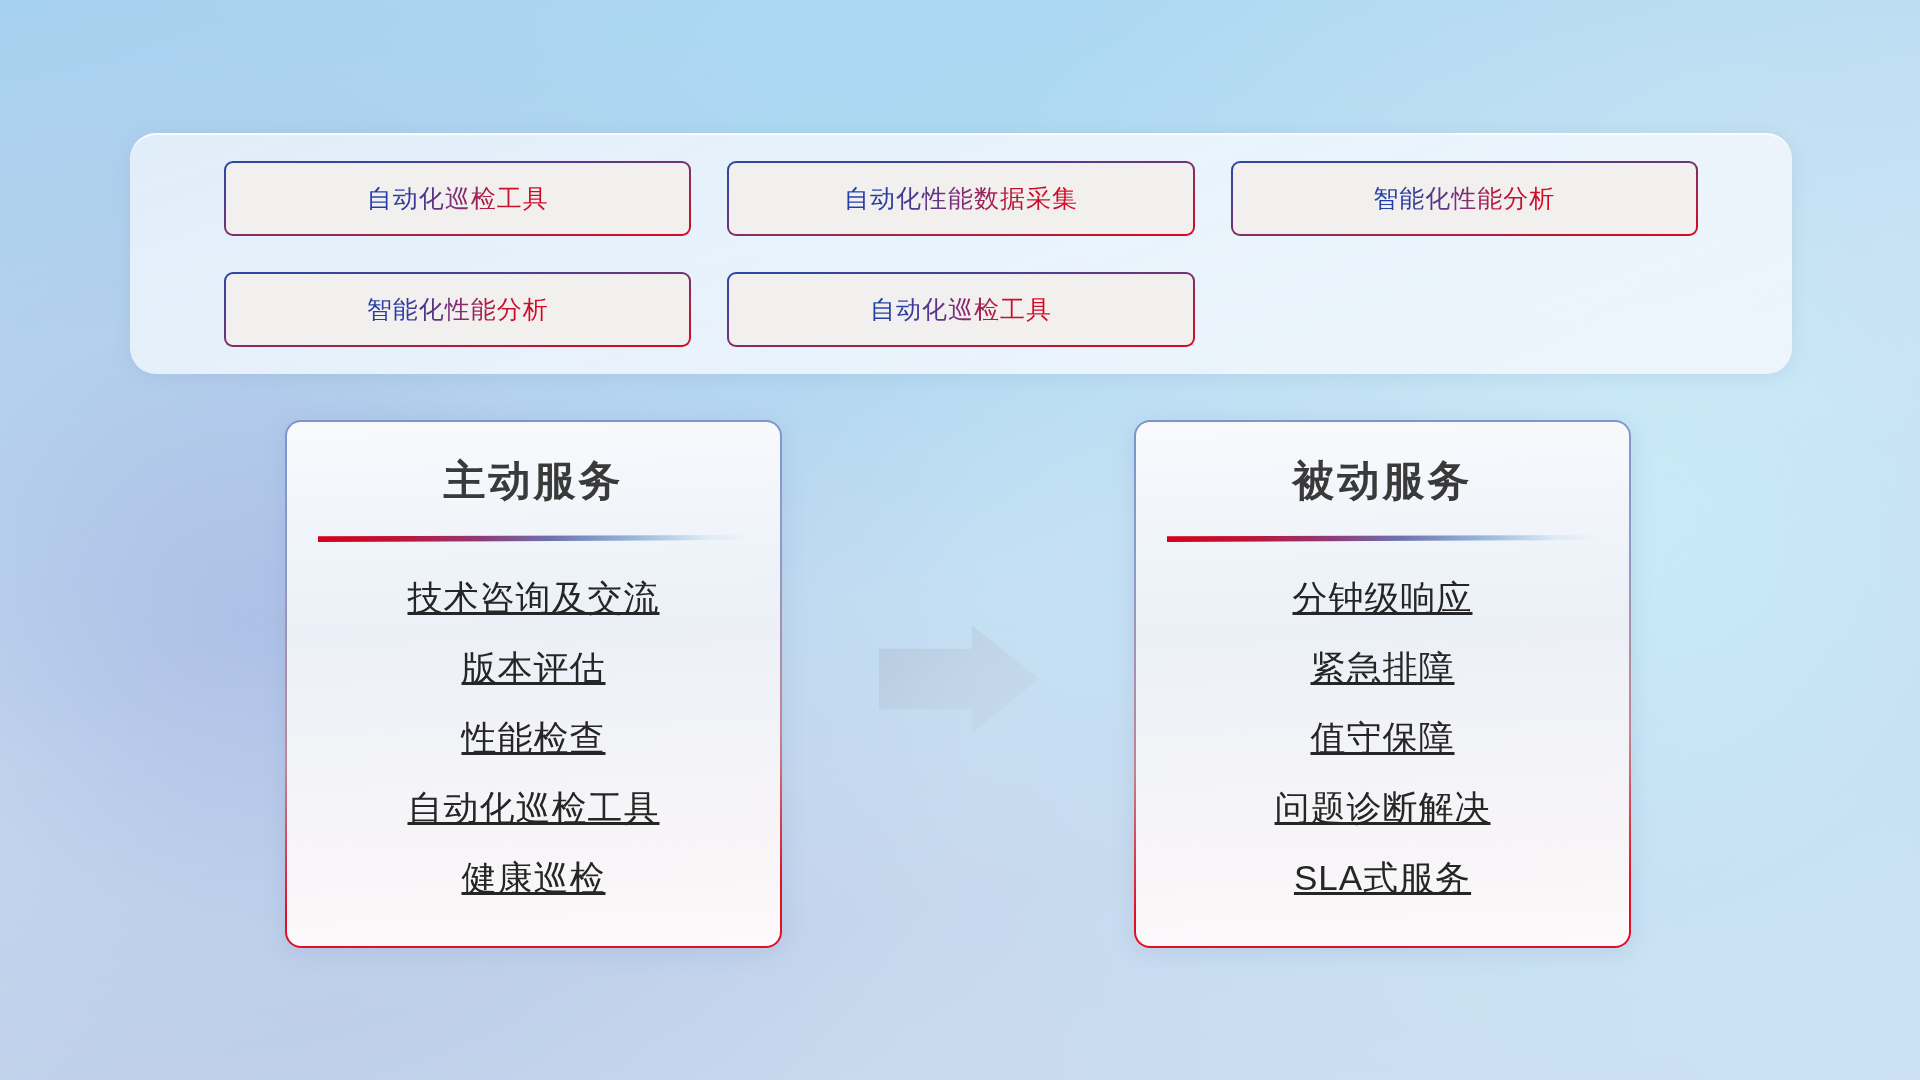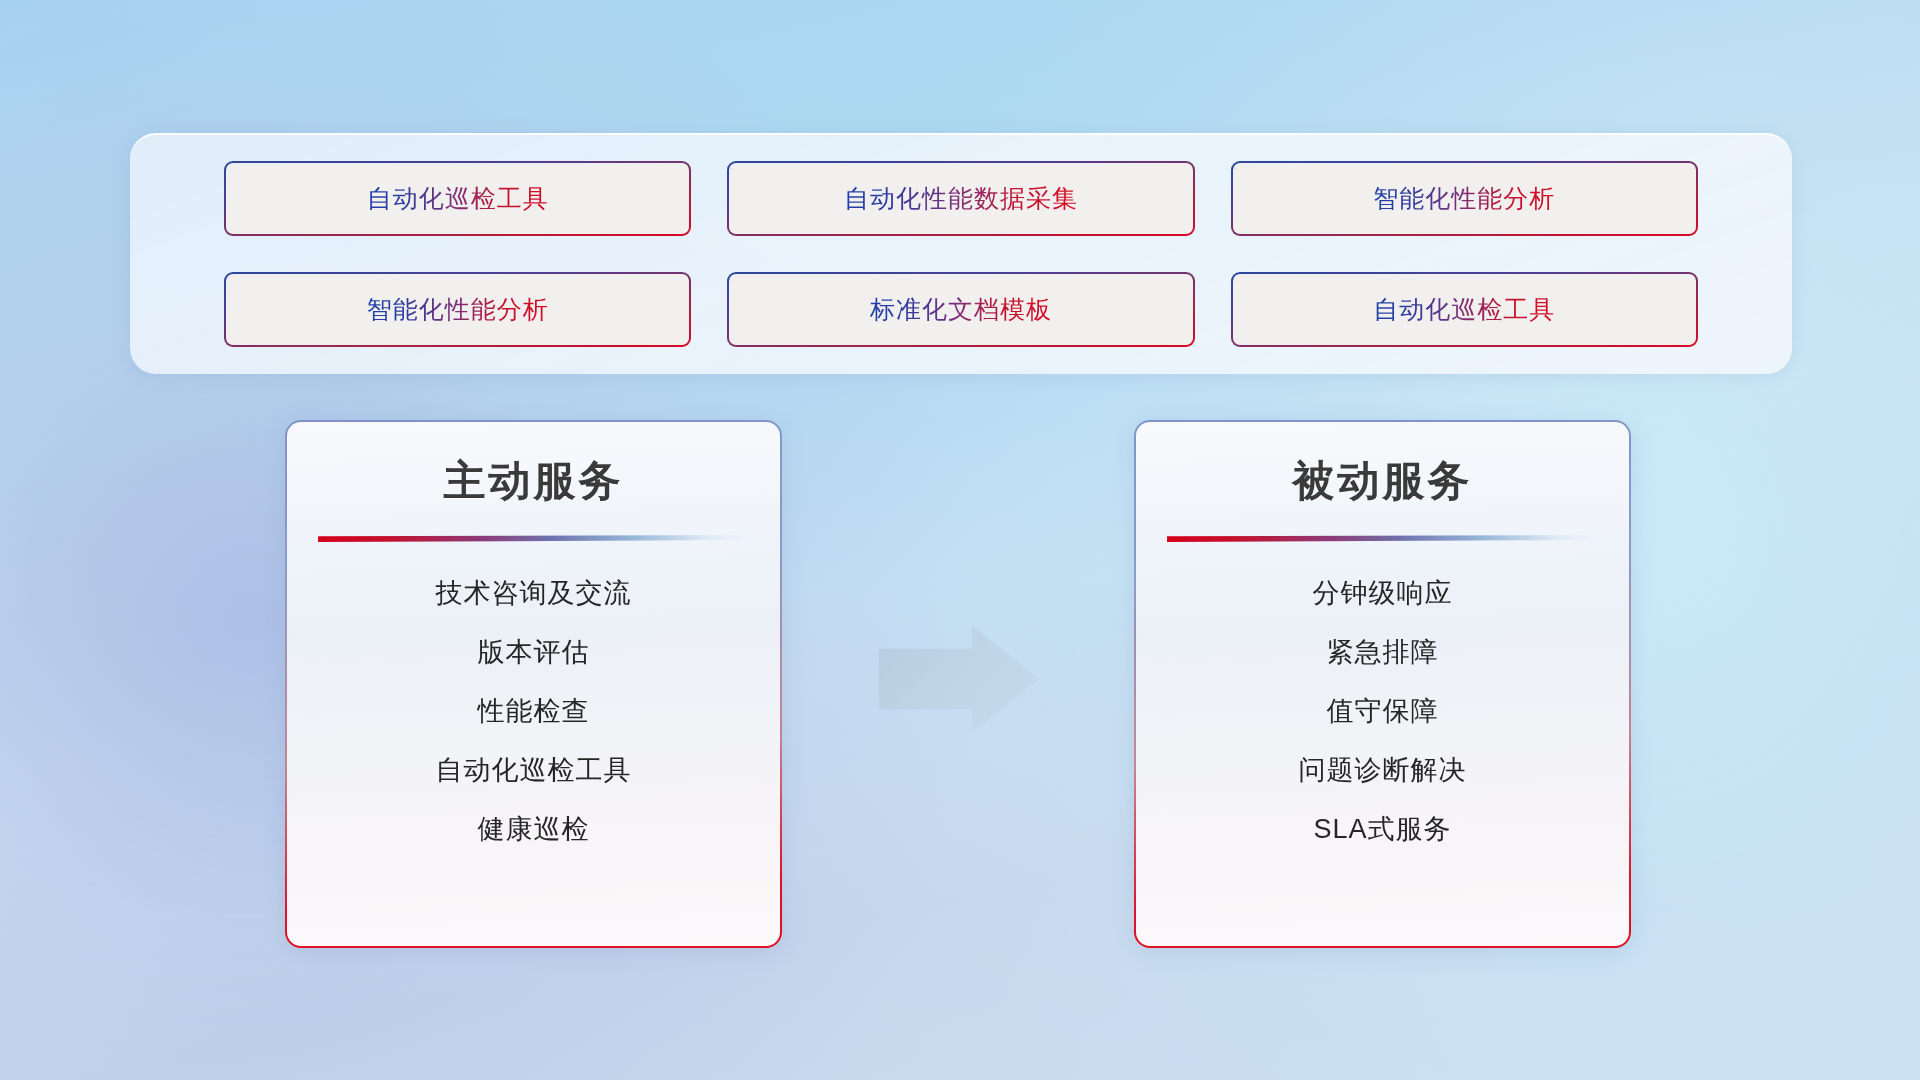--- a/index.html
+++ b/index.html
@@ -126,24 +126,25 @@
     background:linear-gradient(90deg, #d6001c 0%, #c4102c 16%, #8d3b79 38%, #6f72ad 54%, #93b4d8 72%, rgba(190,215,238,0.35) 90%, rgba(210,228,244,0) 100%);
   }
   .card-list {
     margin-top:33px;
     width:100%;
     display:flex; flex-direction:column;
     align-items:center;
     gap:23px;
   }
   .card-item {
-    font-size:27px;
+    font-size:35px;
     color:#262626;
     letter-spacing:1px;
     white-space:nowrap;
+    text-decoration:underline;
   }
 
   
   .arrow {
     position:absolute;
     left:879px; top:625px;
     width:160px; height:108px;
     background:linear-gradient(135deg, rgba(178,197,216,0.72) 0%, rgba(188,207,224,0.62) 45%, rgba(196,216,231,0.50) 100%);
     -webkit-clip-path:polygon(0% 22%, 58% 22%, 58% 0%, 100% 50%, 58% 100%, 58% 78%, 0% 78%);
     clip-path:polygon(0% 22%, 58% 22%, 58% 0%, 100% 50%, 58% 100%, 58% 78%, 0% 78%);
@@ -168,23 +169,20 @@
       </div>
 
       <div class="tag">
         <span class="tag-label">智能化性能分析</span>
       </div>
 
       <div class="tag">
         <span class="tag-label">智能化性能分析</span>
       </div>
 
-      <div class="tag">
-        <span class="tag-label">标准化文档模板</span>
-      </div>
 
       <div class="tag">
         <span class="tag-label">自动化巡检工具</span>
       </div>
 
     </div>
   </div>
 
   <div class="card left">
     <div class="card-inner">

